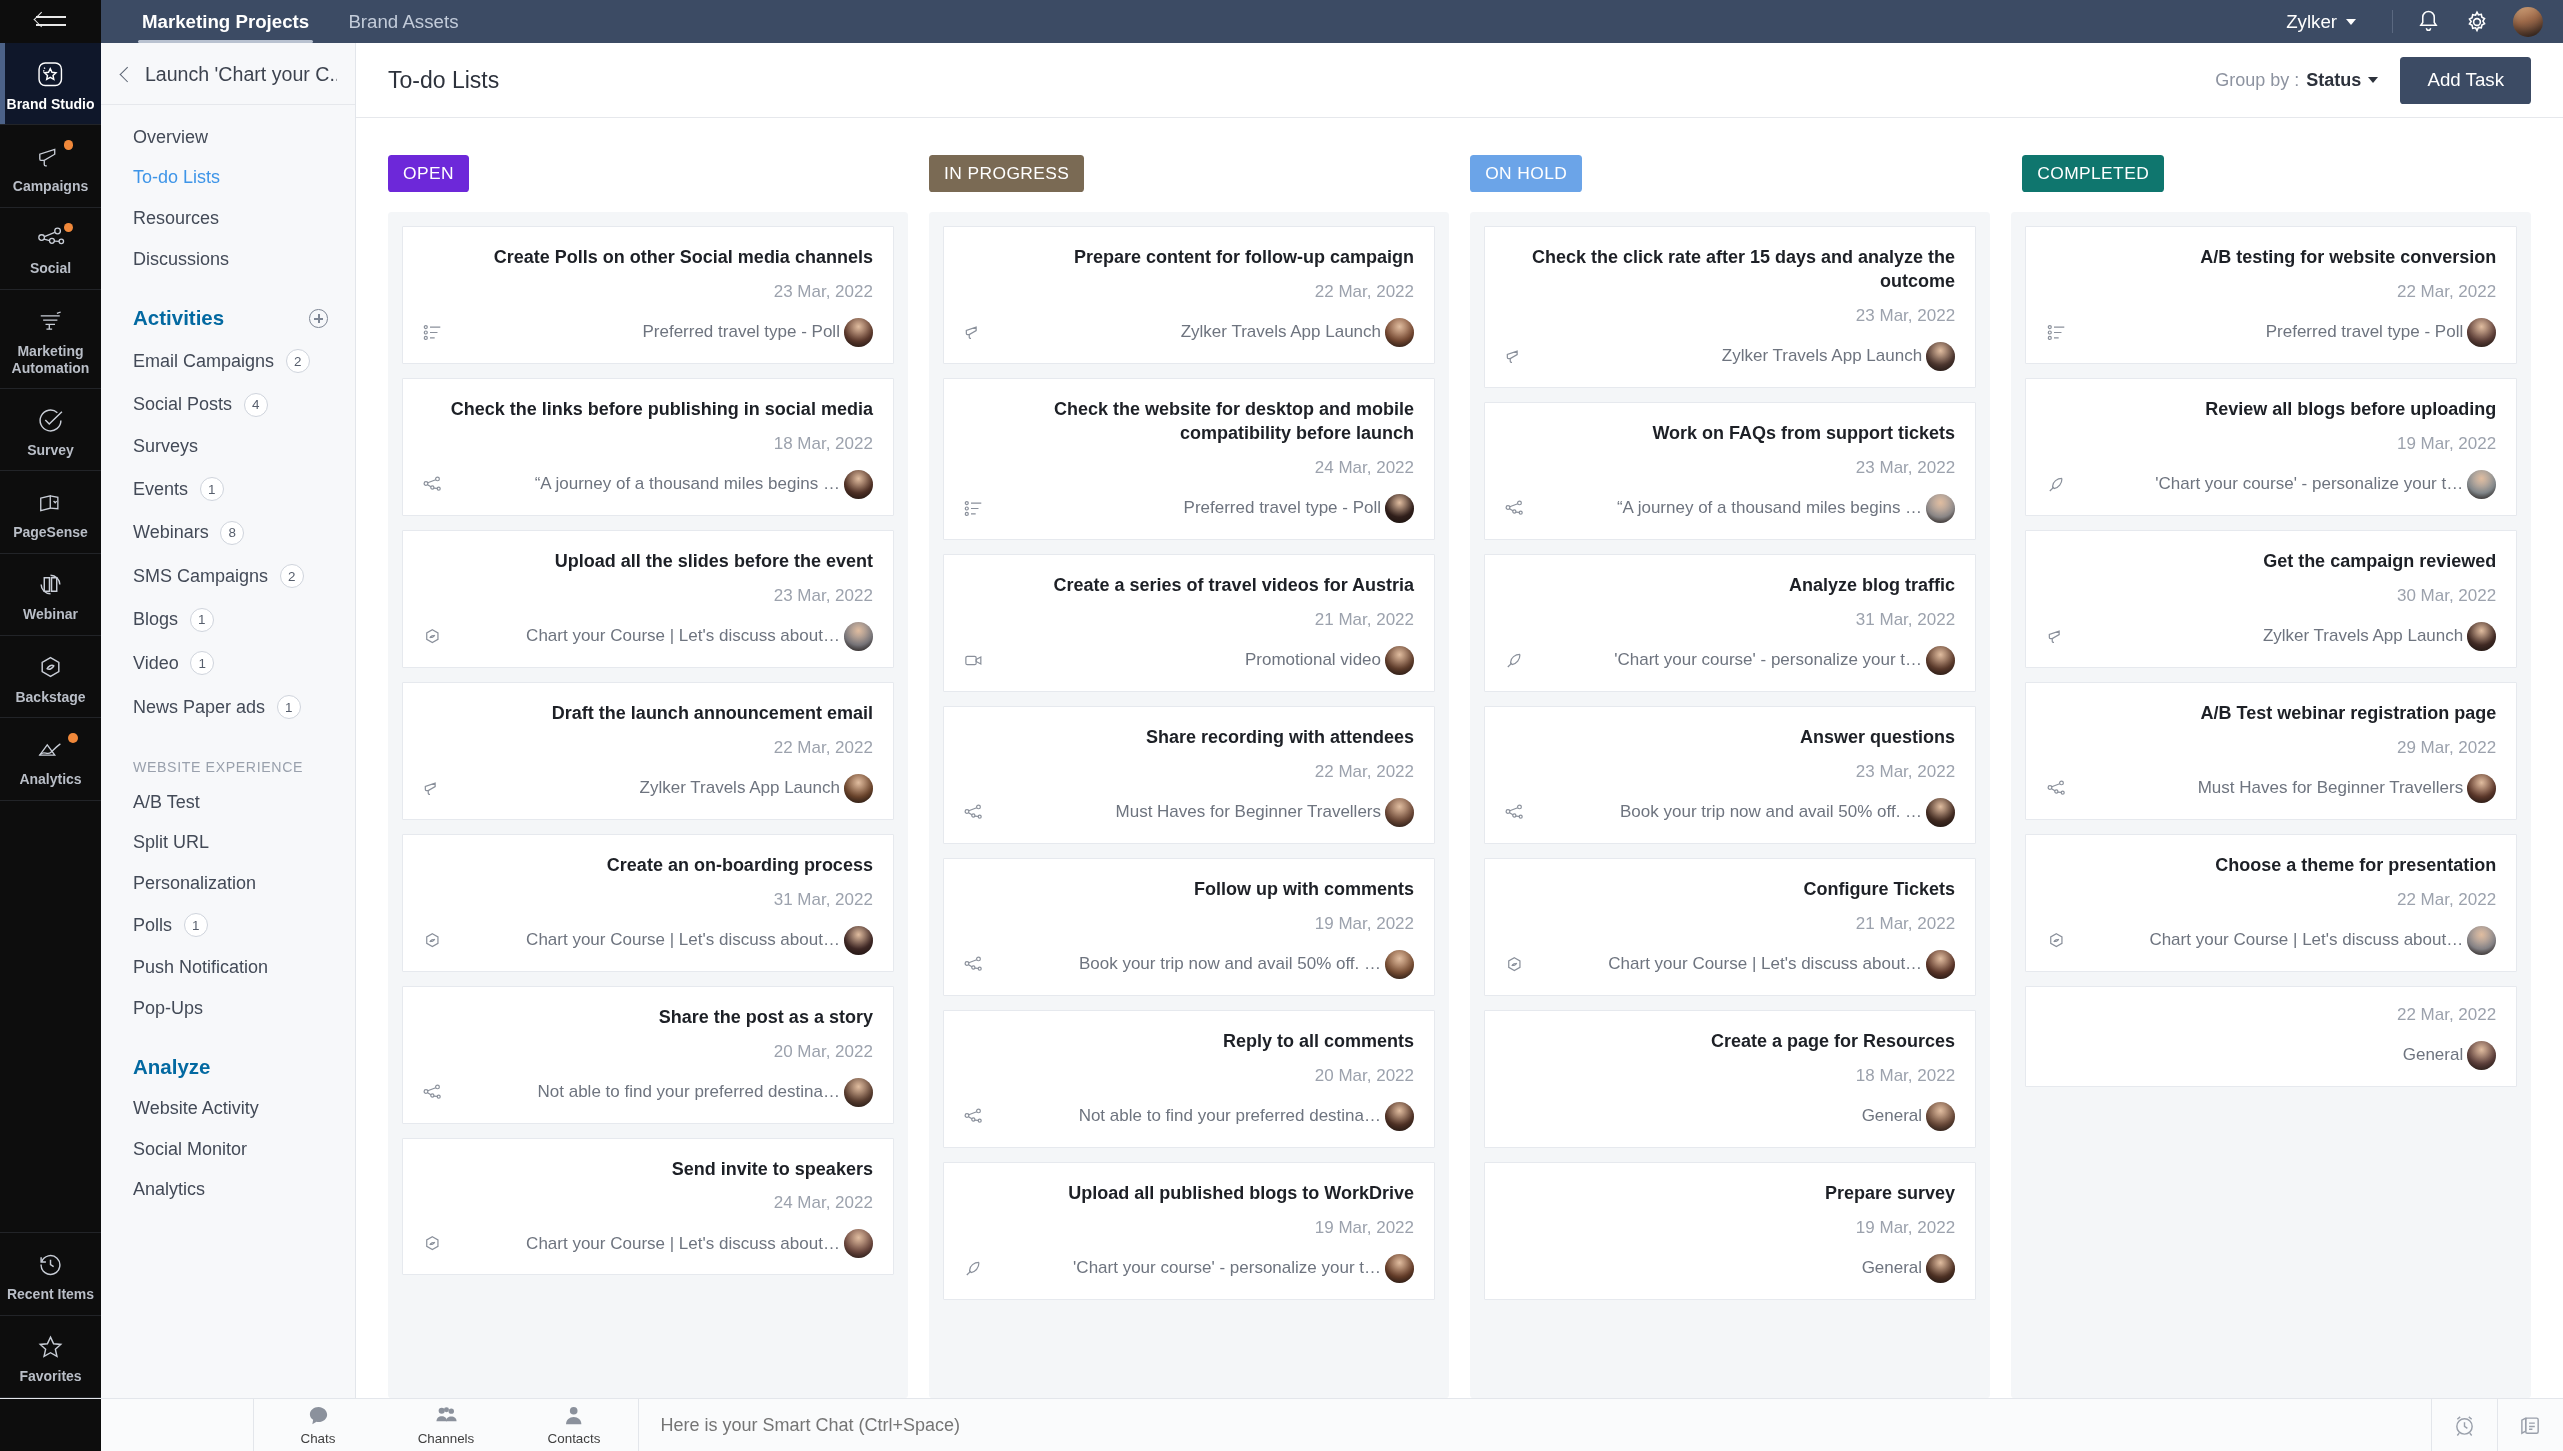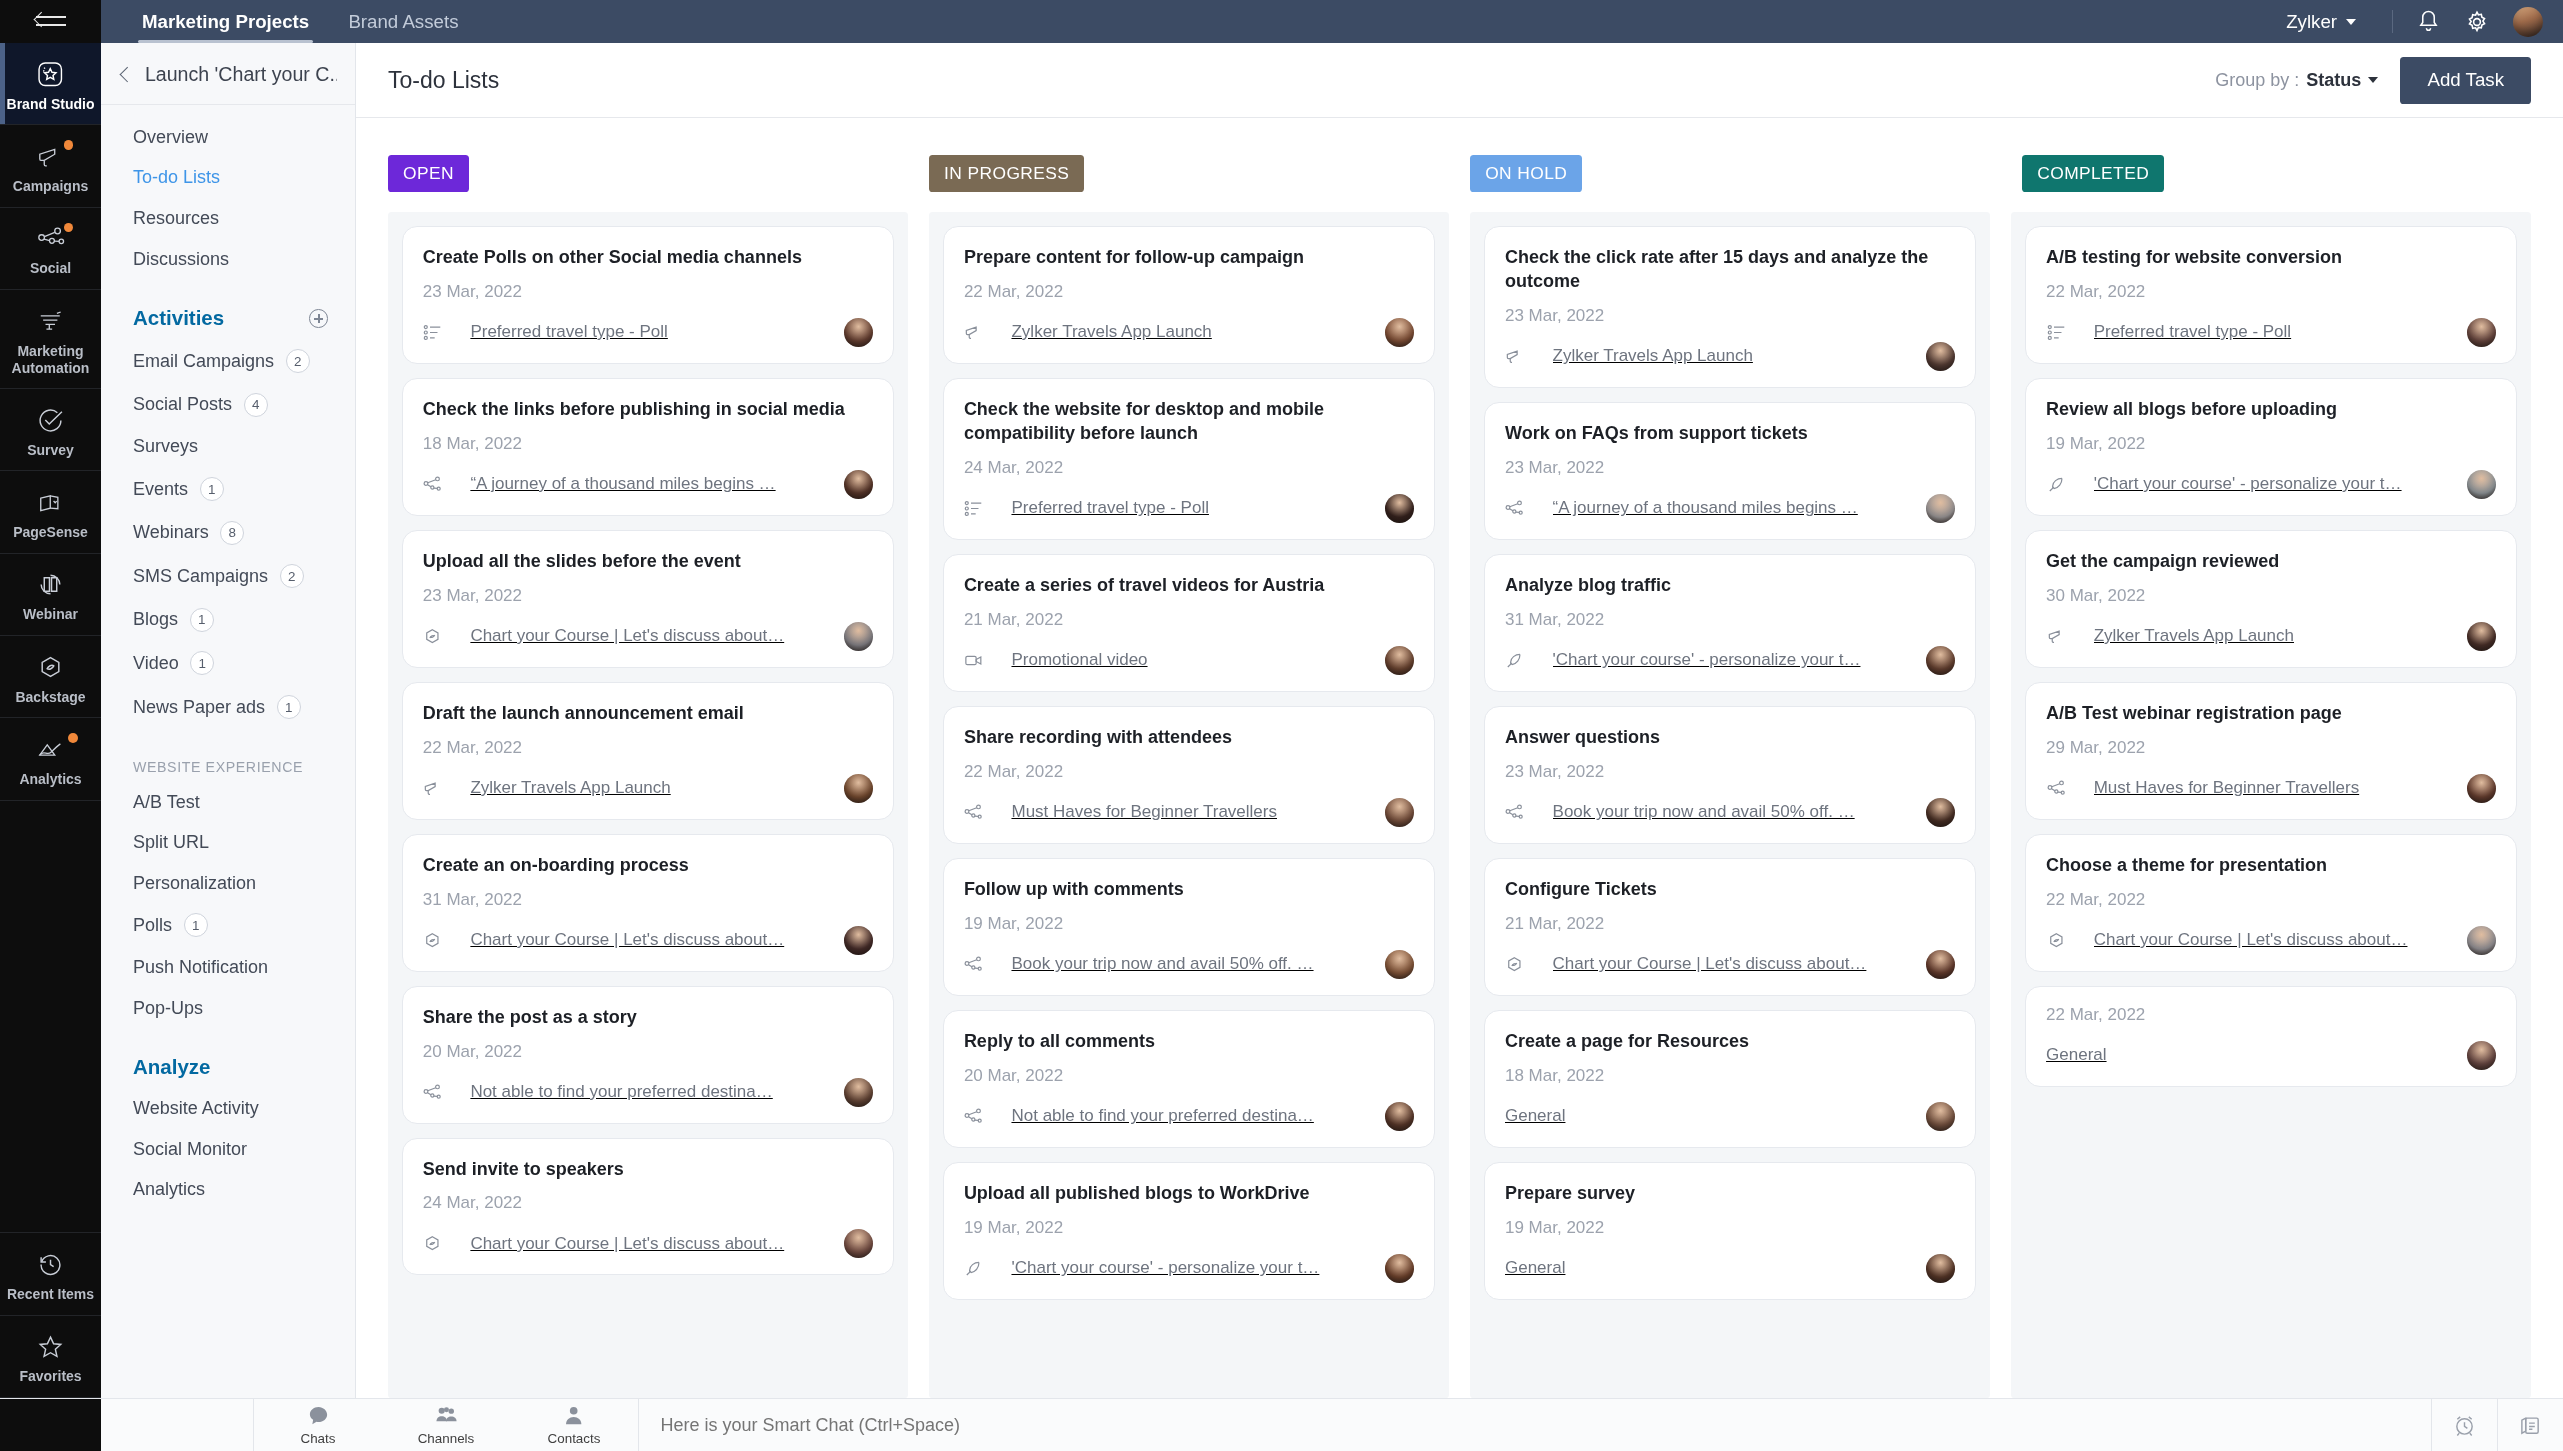--- a/index.html
+++ b/index.html
@@ -163,29 +163,30 @@
   .col { flex: 1 1 0; min-width: 0; display: flex; flex-direction: column; }
   .col-pill {
     align-self: flex-start; color: #fff; font-size: 17.4px; letter-spacing: 0.4px;
     padding: 8px 15px; border-radius: 3.6px; margin-bottom: 19.6px; white-space: nowrap;
   }
   .col-body {
     background: #f4f6f8; border-radius: 3.6px; padding: 14.2px; flex: 1 1 auto;
     overflow: hidden; display: flex; flex-direction: column; gap: 14.2px;
   }
   .card {
-    background: #fff; border: 0.9px solid #e6e9ee; border-radius: 15px;
+    background: #fff; border: 0.9px solid #e6e9ee; border-radius: 1px;
     padding: 18px 19.6px 16px 19.6px;
+    text-align: right;
   }
   .card-title {
     font-size: 18px; font-weight: bold; color: #1d2026; line-height: 1.35;
     margin-bottom: 12.5px;
   }
   .card-date { font-size: 17px; color: #9ca2ad; margin-bottom: 16px; }
-  .card-foot { display: flex; align-items: center; gap: 28px; text-decoration: underline; }
+  .card-foot { display: flex; align-items: center; gap: 4px; }
   .card-meta {
     font-size: 17px; color: #6e747f; white-space: nowrap; overflow: hidden;
     text-overflow: ellipsis; flex: 1 1 auto; min-width: 0;
   }
   .meta-ico { flex: 0 0 auto; width: 19.6px; height: 19.6px; display: flex; align-items: center; justify-content: center; }
   .meta-ico svg { display: block; }
   .av {
     width: 29px; height: 29px; border-radius: 50%; flex: 0 0 29px;
     box-shadow: inset 0 -6.2px 10.7px rgba(0,0,0,.28);
   }

